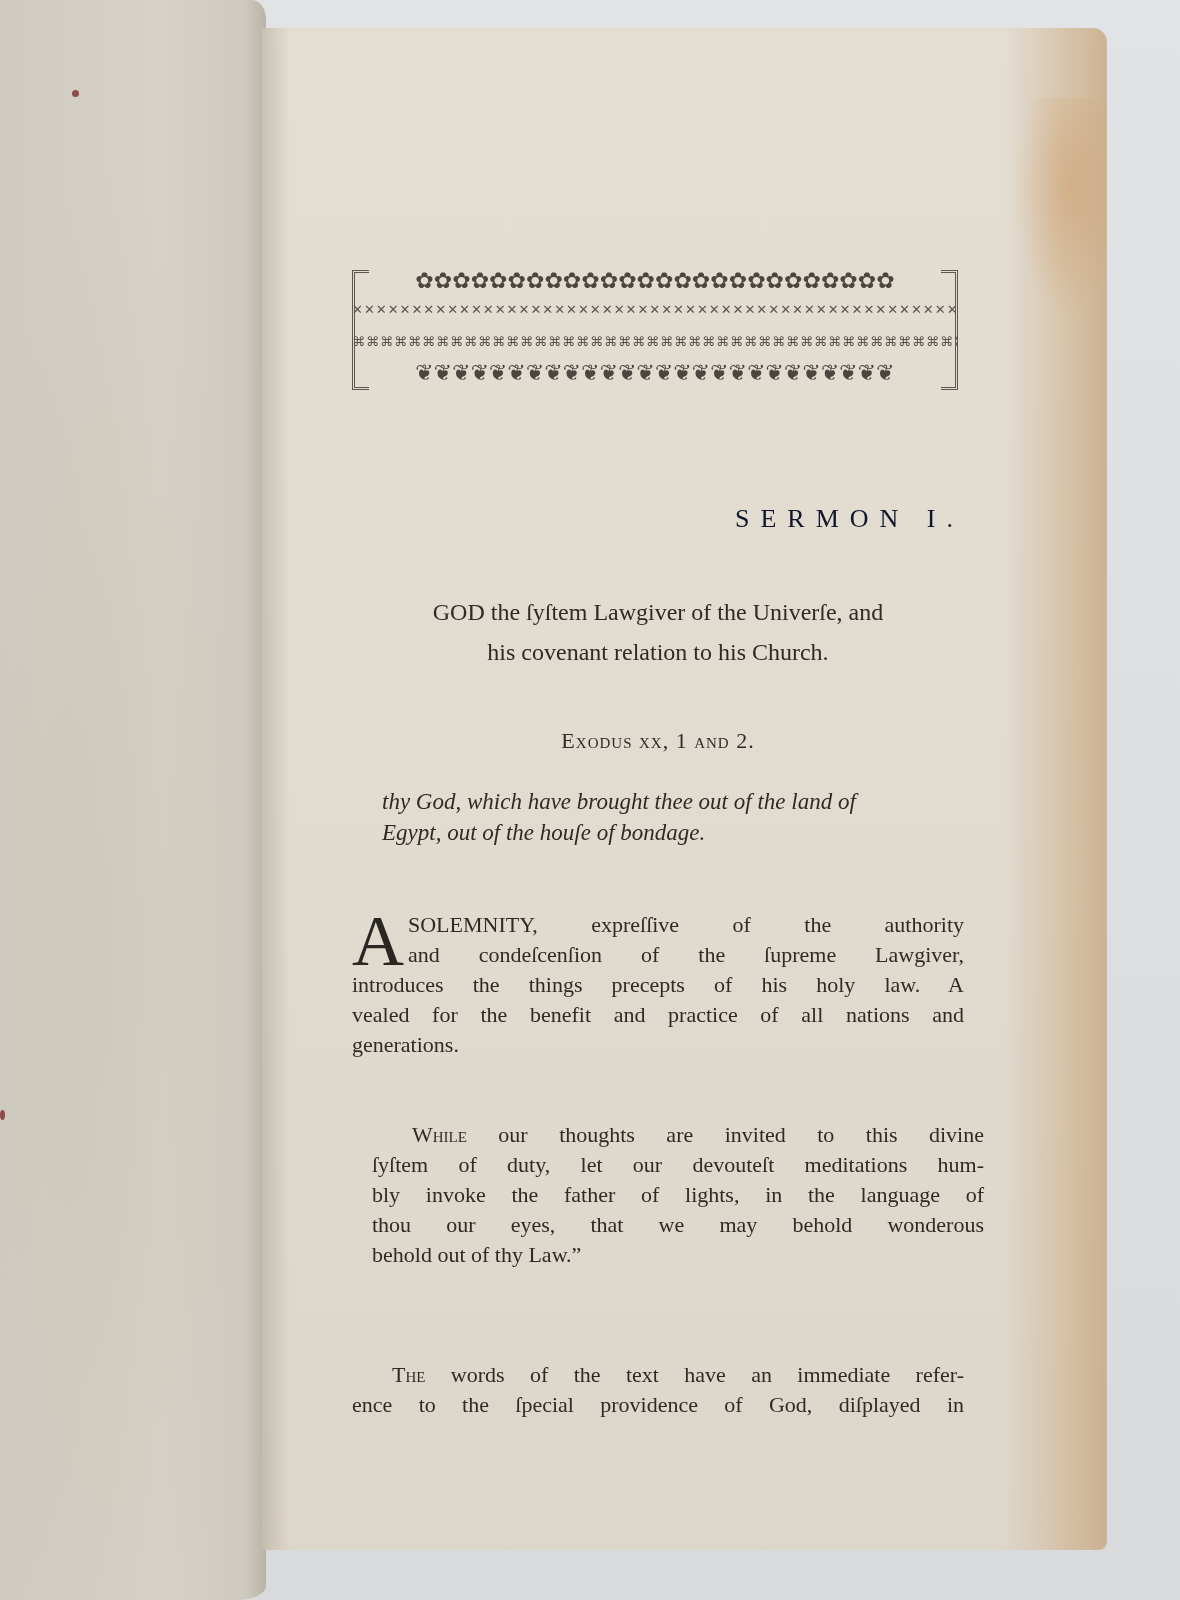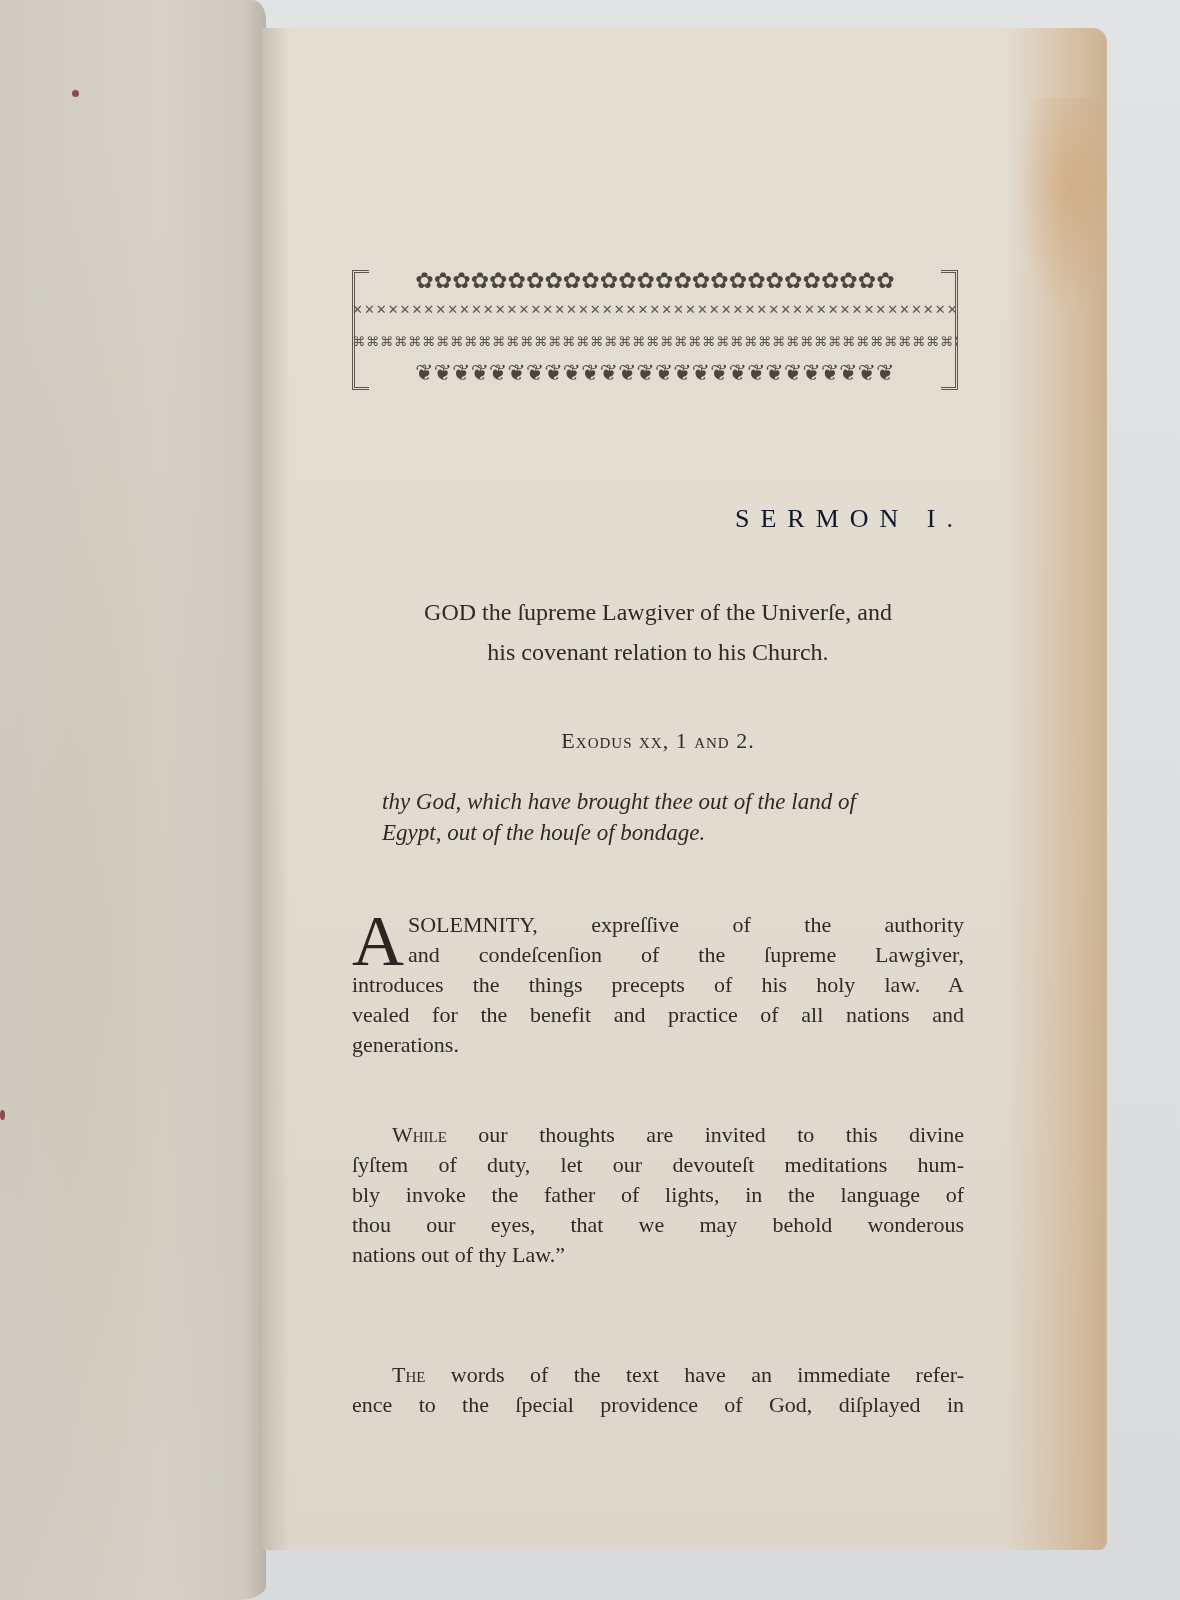--- a/index.html
+++ b/index.html
@@ -148,21 +148,21 @@
       position: absolute;
       left: 0;
       width: 612px;
       font-size: 22px;
       line-height: 30px;
     }
     .para .line { display: block; white-space: nowrap; text-align: justify; text-align-last: justify; }
     .para .line.last { text-align-last: left; }
     .para .line.indent { padding-left: 40px; }
     .p1 { top: 410px; }
-    .p2 { top: 620px; }
+    .p2 { top: 620px; margin-left: 20px; }
     .p3 { top: 860px; }
     .dropcap {
       position: absolute;
       left: 0;
       top: -2px;
       font-size: 72px;
       line-height: 66px;
       color: #2a2723;
     }
     .p1 .line.dc { padding-left: 56px; }
@@ -188,21 +188,21 @@
   <div class="orn-row orn-top">✿✿✿✿✿✿✿✿✿✿✿✿✿✿✿✿✿✿✿✿✿✿✿✿✿✿</div>
   <div class="orn-row orn-x">✕✕✕✕✕✕✕✕✕✕✕✕✕✕✕✕✕✕✕✕✕✕✕✕✕✕✕✕✕✕✕✕✕✕✕✕✕✕✕✕✕✕✕✕✕✕✕✕✕✕✕✕✕✕</div>
   <div class="orn-row orn-n">⌘⌘⌘⌘⌘⌘⌘⌘⌘⌘⌘⌘⌘⌘⌘⌘⌘⌘⌘⌘⌘⌘⌘⌘⌘⌘⌘⌘⌘⌘⌘⌘⌘⌘⌘⌘⌘⌘⌘⌘⌘⌘⌘⌘⌘⌘⌘⌘⌘⌘</div>
   <div class="orn-row orn-bot">❦❦❦❦❦❦❦❦❦❦❦❦❦❦❦❦❦❦❦❦❦❦❦❦❦❦</div>
 </div>
 
 <div class="text-block">
   <div class="sermon-title">SERMON I.</div>
 
   <div class="subtitle">
-    <div>GOD the ſupreme Lawgiver of the Univerſe, and</div>
+    <div>GOD the ſyſtem Lawgiver of the Univerſe, and</div>
     <div>his covenant relation to his Church.</div>
   </div>
 
   <div class="scripture-ref">Exodus xx, 1 and 2.</div>
 
   <div class="quote">
     <span class="line indent">thy God, which have brought thee out of the land of</span>
     <span class="line indent">Egypt, out of the houſe of bondage.</span>
   </div>
 
@@ -213,20 +213,20 @@
     <span class="line">introduces the things precepts of his holy law.  A</span>
     <span class="line">vealed for the benefit and practice of all nations and</span>
     <span class="line last">generations.</span>
   </div>
 
   <div class="para p2">
     <span class="line indent"><span class="smallcaps">While</span><span> our thoughts are invited to this divine</span></span>
     <span class="line">ſyſtem of duty, let our devouteſt meditations hum-</span>
     <span class="line">bly invoke the father of lights, in the language of</span>
     <span class="line">thou our eyes, that we may behold wonderous</span>
-    <span class="line last">nations out of thy Law.”</span>
+    <span class="line last">behold out of thy Law.”</span>
   </div>
 
   <div class="para p3">
     <span class="line indent"><span class="smallcaps">The</span><span> words of the text have an immediate refer-</span></span>
     <span class="line">ence to the ſpecial providence of God, diſplayed in</span>
   </div>
 </div>
 
 </body></html>

